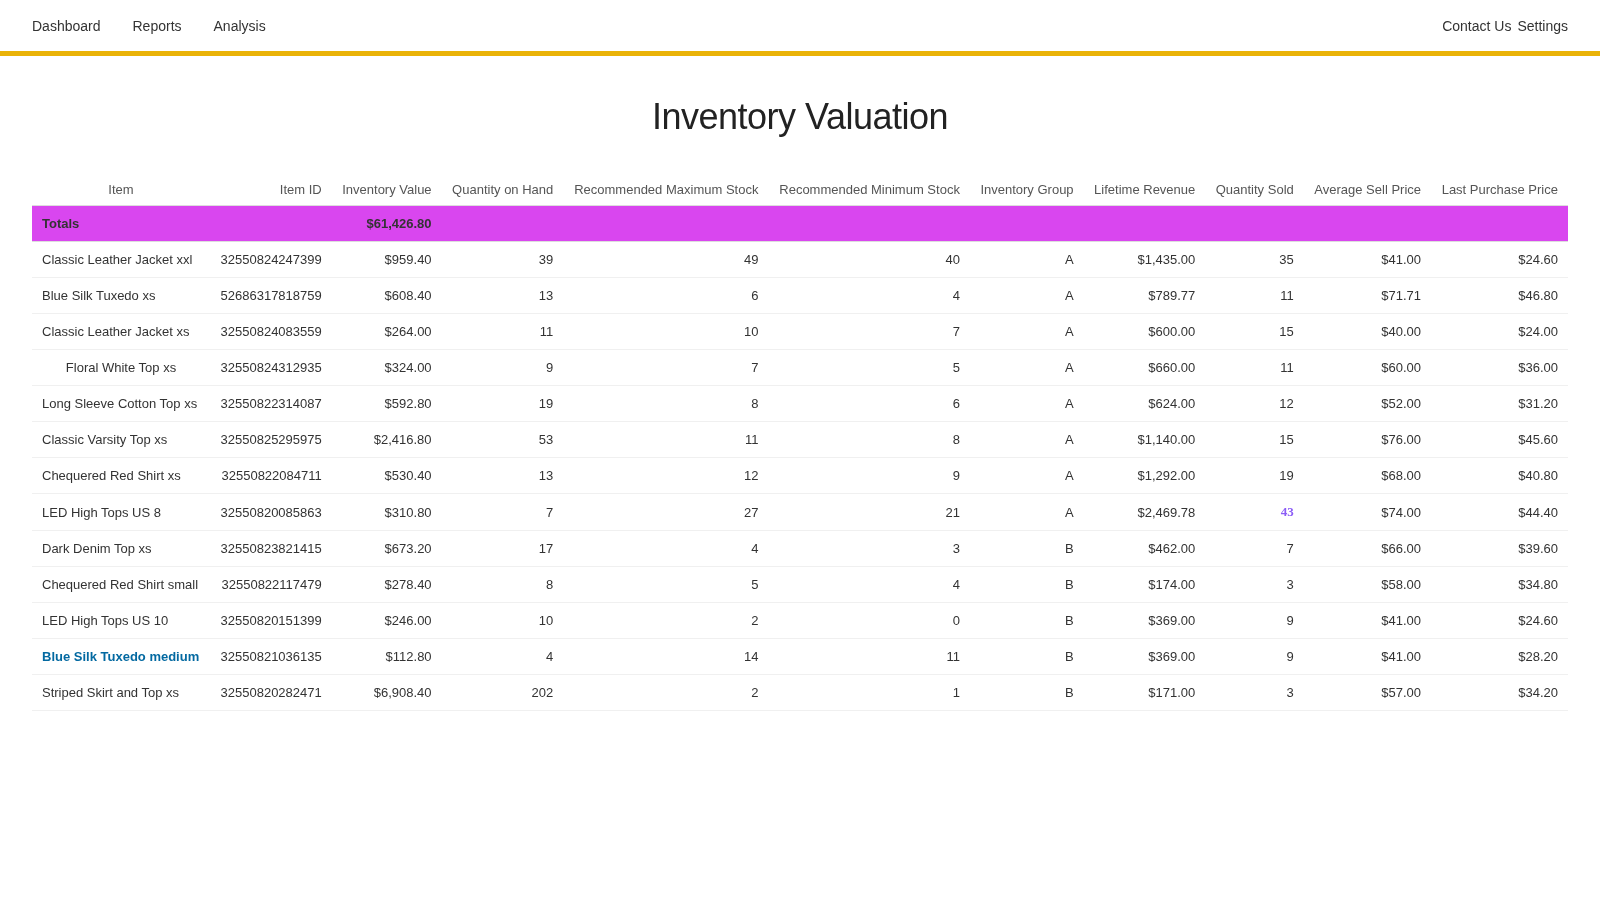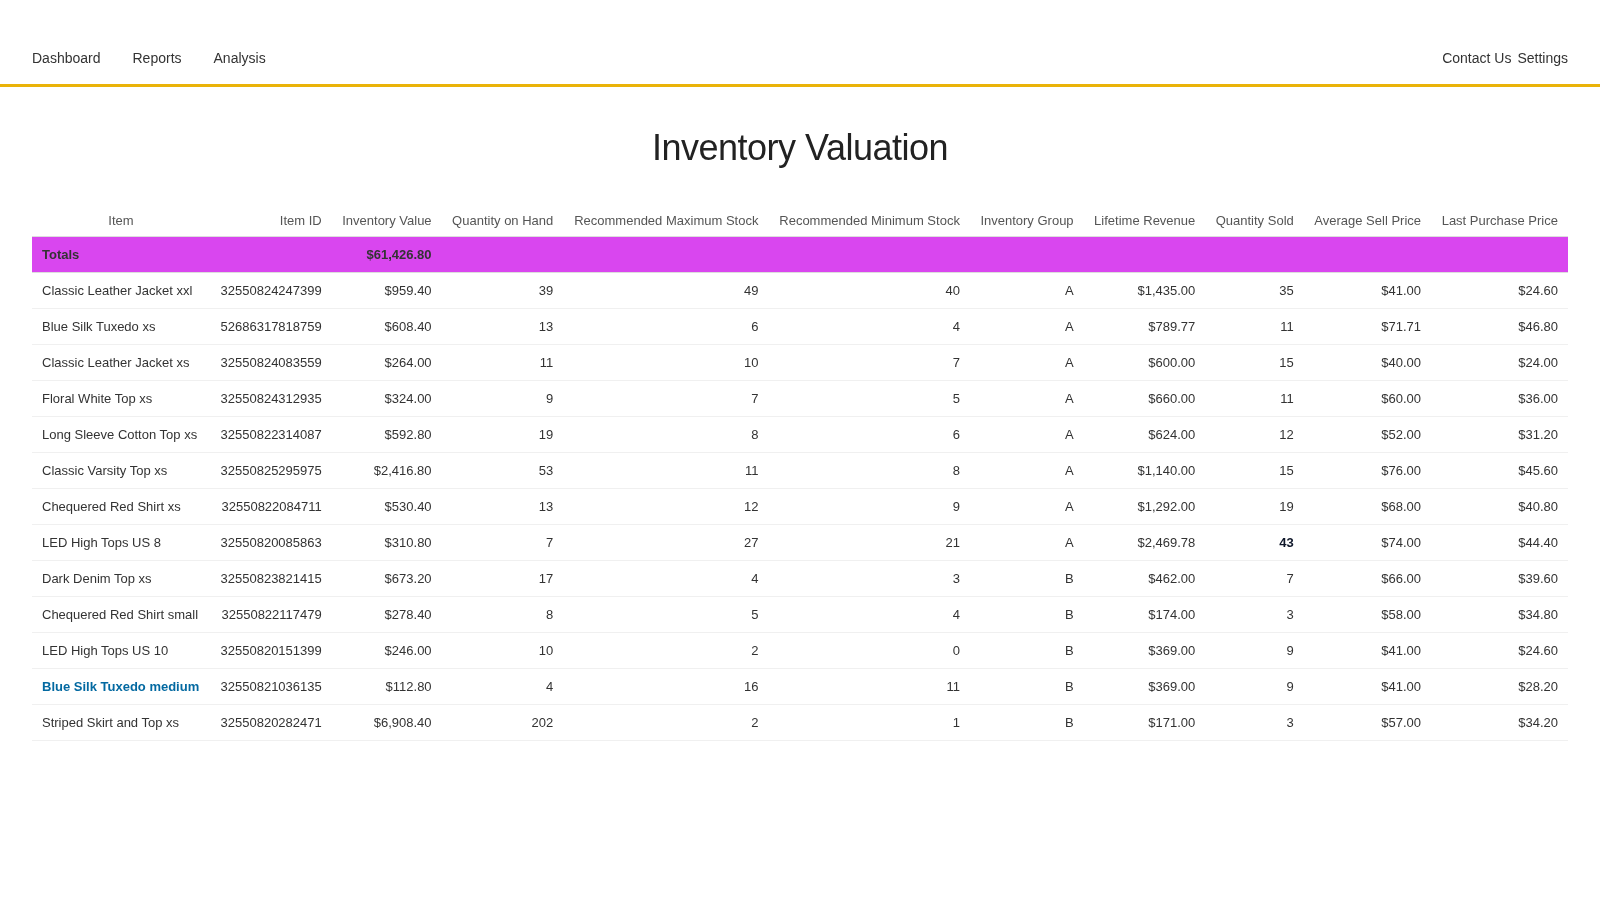--- a/index.html
+++ b/index.html
@@ -8,23 +8,22 @@
       background: #fff;
       color: #333;
       font-size: 13px;
     }
     
     .navbar {
       display: flex;
       align-items: center;
       padding: 8px 32px;
       height: 56px;
-      border-bottom: 3px solid #eab308;
+      border-bottom: 5px solid #eab308;
       background: #fff;
-      margin-top: 31px;
     }
     .nav-left {
       display: flex;
       gap: 32px;
       flex: 1;
     }
     .nav-item {
       font-size: 14px;
       color: #333;
       cursor: pointer;
@@ -72,22 +71,23 @@
     tbody tr td:not(:first-child) {
       text-align: right;
     }
     .totals-row td {
       font-weight: 700;
       background: #d946ef;
       padding: 10px 10px;
       border-bottom: 1px solid #ddd;
     }
     .highlight-cell {
-      color: #0f172a;
+      color: #8b5cf6;
       font-weight: 600;
+      font-family: Liberation Serif, serif;
     }
     .bold-item {
       font-weight: 600;
       color: #0369a1;
     }
   </style>
 </head>
 <body>
 
 <nav class="navbar">
@@ -169,21 +169,21 @@
       <td>11</td>
       <td>10</td>
       <td>7</td>
       <td>A</td>
       <td>$600.00</td>
       <td class="">15</td>
       <td>$40.00</td>
       <td>$24.00</td>
     </tr>
         <tr>
-      <td style="text-align:left;" class="">Floral White Top xs</td>
+      <td style="text-align:center;" class="">Floral White Top xs</td>
       <td>32550824312935</td>
       <td>$324.00</td>
       <td>9</td>
       <td>7</td>
       <td>5</td>
       <td>A</td>
       <td>$660.00</td>
       <td class="">11</td>
       <td>$60.00</td>
       <td>$36.00</td>
@@ -277,21 +277,21 @@
       <td>$369.00</td>
       <td class="">9</td>
       <td>$41.00</td>
       <td>$24.60</td>
     </tr>
         <tr>
       <td style="text-align:left;" class="bold-item">Blue Silk Tuxedo medium</td>
       <td>32550821036135</td>
       <td>$112.80</td>
       <td>4</td>
-      <td>16</td>
+      <td>14</td>
       <td>11</td>
       <td>B</td>
       <td>$369.00</td>
       <td class="">9</td>
       <td>$41.00</td>
       <td>$28.20</td>
     </tr>
         <tr>
       <td style="text-align:left;" class="">Striped Skirt and Top xs</td>
       <td>32550820282471</td>

